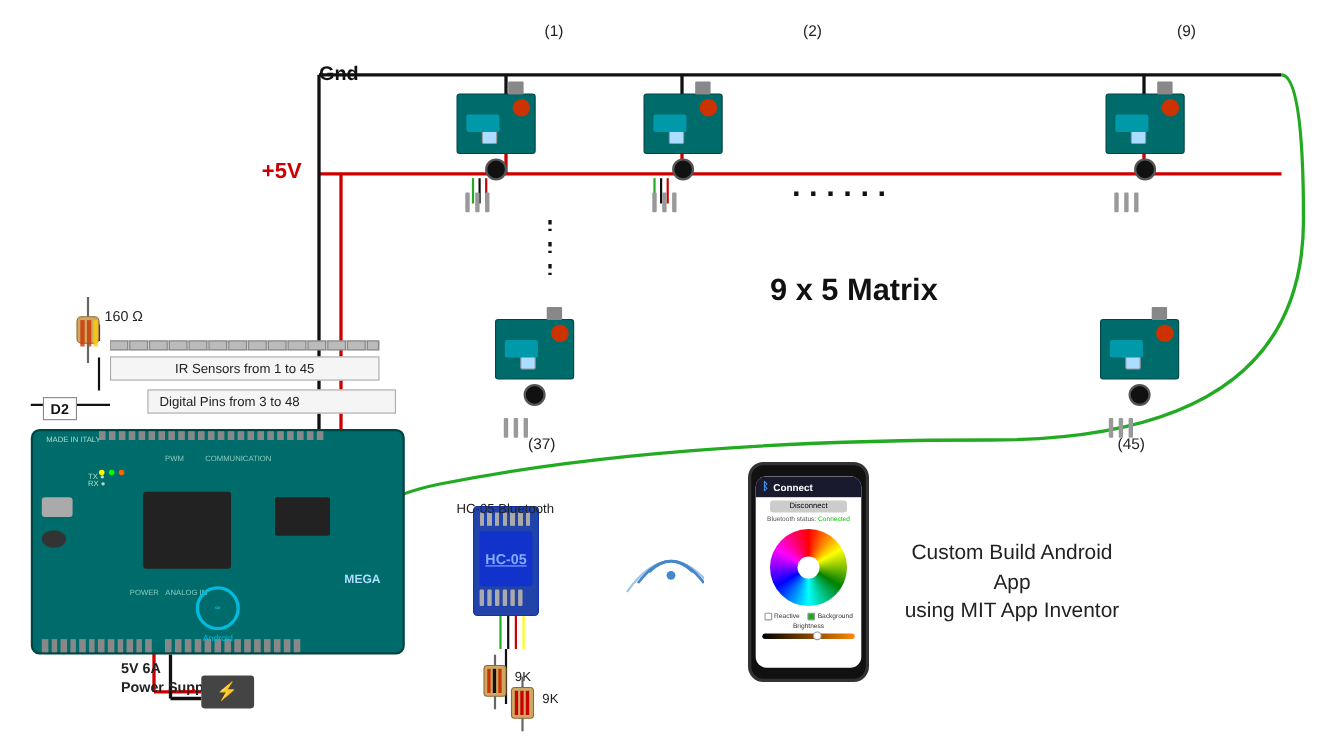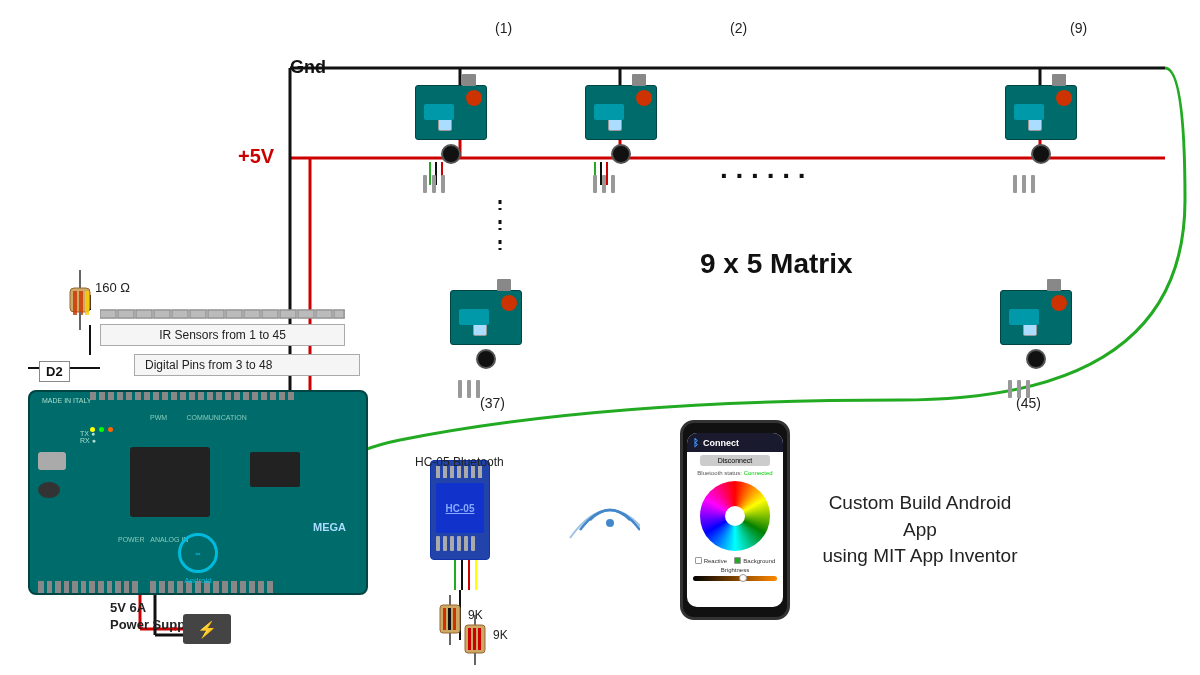--- a/index.html
+++ b/index.html
@@ -700,21 +700,21 @@
 </div>
 
 <div style="position:absolute;top:614px;left:162px;font-size:20px;color:#cc0000;">→</div>
 <div class="power-supply">
   <span class="bolt-icon">⚡</span>
 </div>
 
 <div class="hc05">
   <div class="hc05-antenna"></div>
   <div style="position:absolute;top:22px;left:5px;right:5px;height:50px;background:#1133cc;border-radius:2px;display:flex;align-items:center;justify-content:center;">
-    <div style="font-size:10px;color:#88aaff;font-weight:bold;text-decoration:underline;">HC-05</div>
+    <div style="font-size:13px;color:#88aaff;font-weight:bold;text-decoration:underline;">HC-05</div>
   </div>
   <div style="position:absolute;bottom:8px;left:5px;right:5px;height:15px;display:flex;gap:3px;">
     <div class="pin" style="background:#aaa;height:15px;"></div>
     <div class="pin" style="background:#aaa;height:15px;"></div>
     <div class="pin" style="background:#aaa;height:15px;"></div>
     <div class="pin" style="background:#aaa;height:15px;"></div>
     <div class="pin" style="background:#aaa;height:15px;"></div>
     <div class="pin" style="background:#aaa;height:15px;"></div>
   </div>
 </div>

